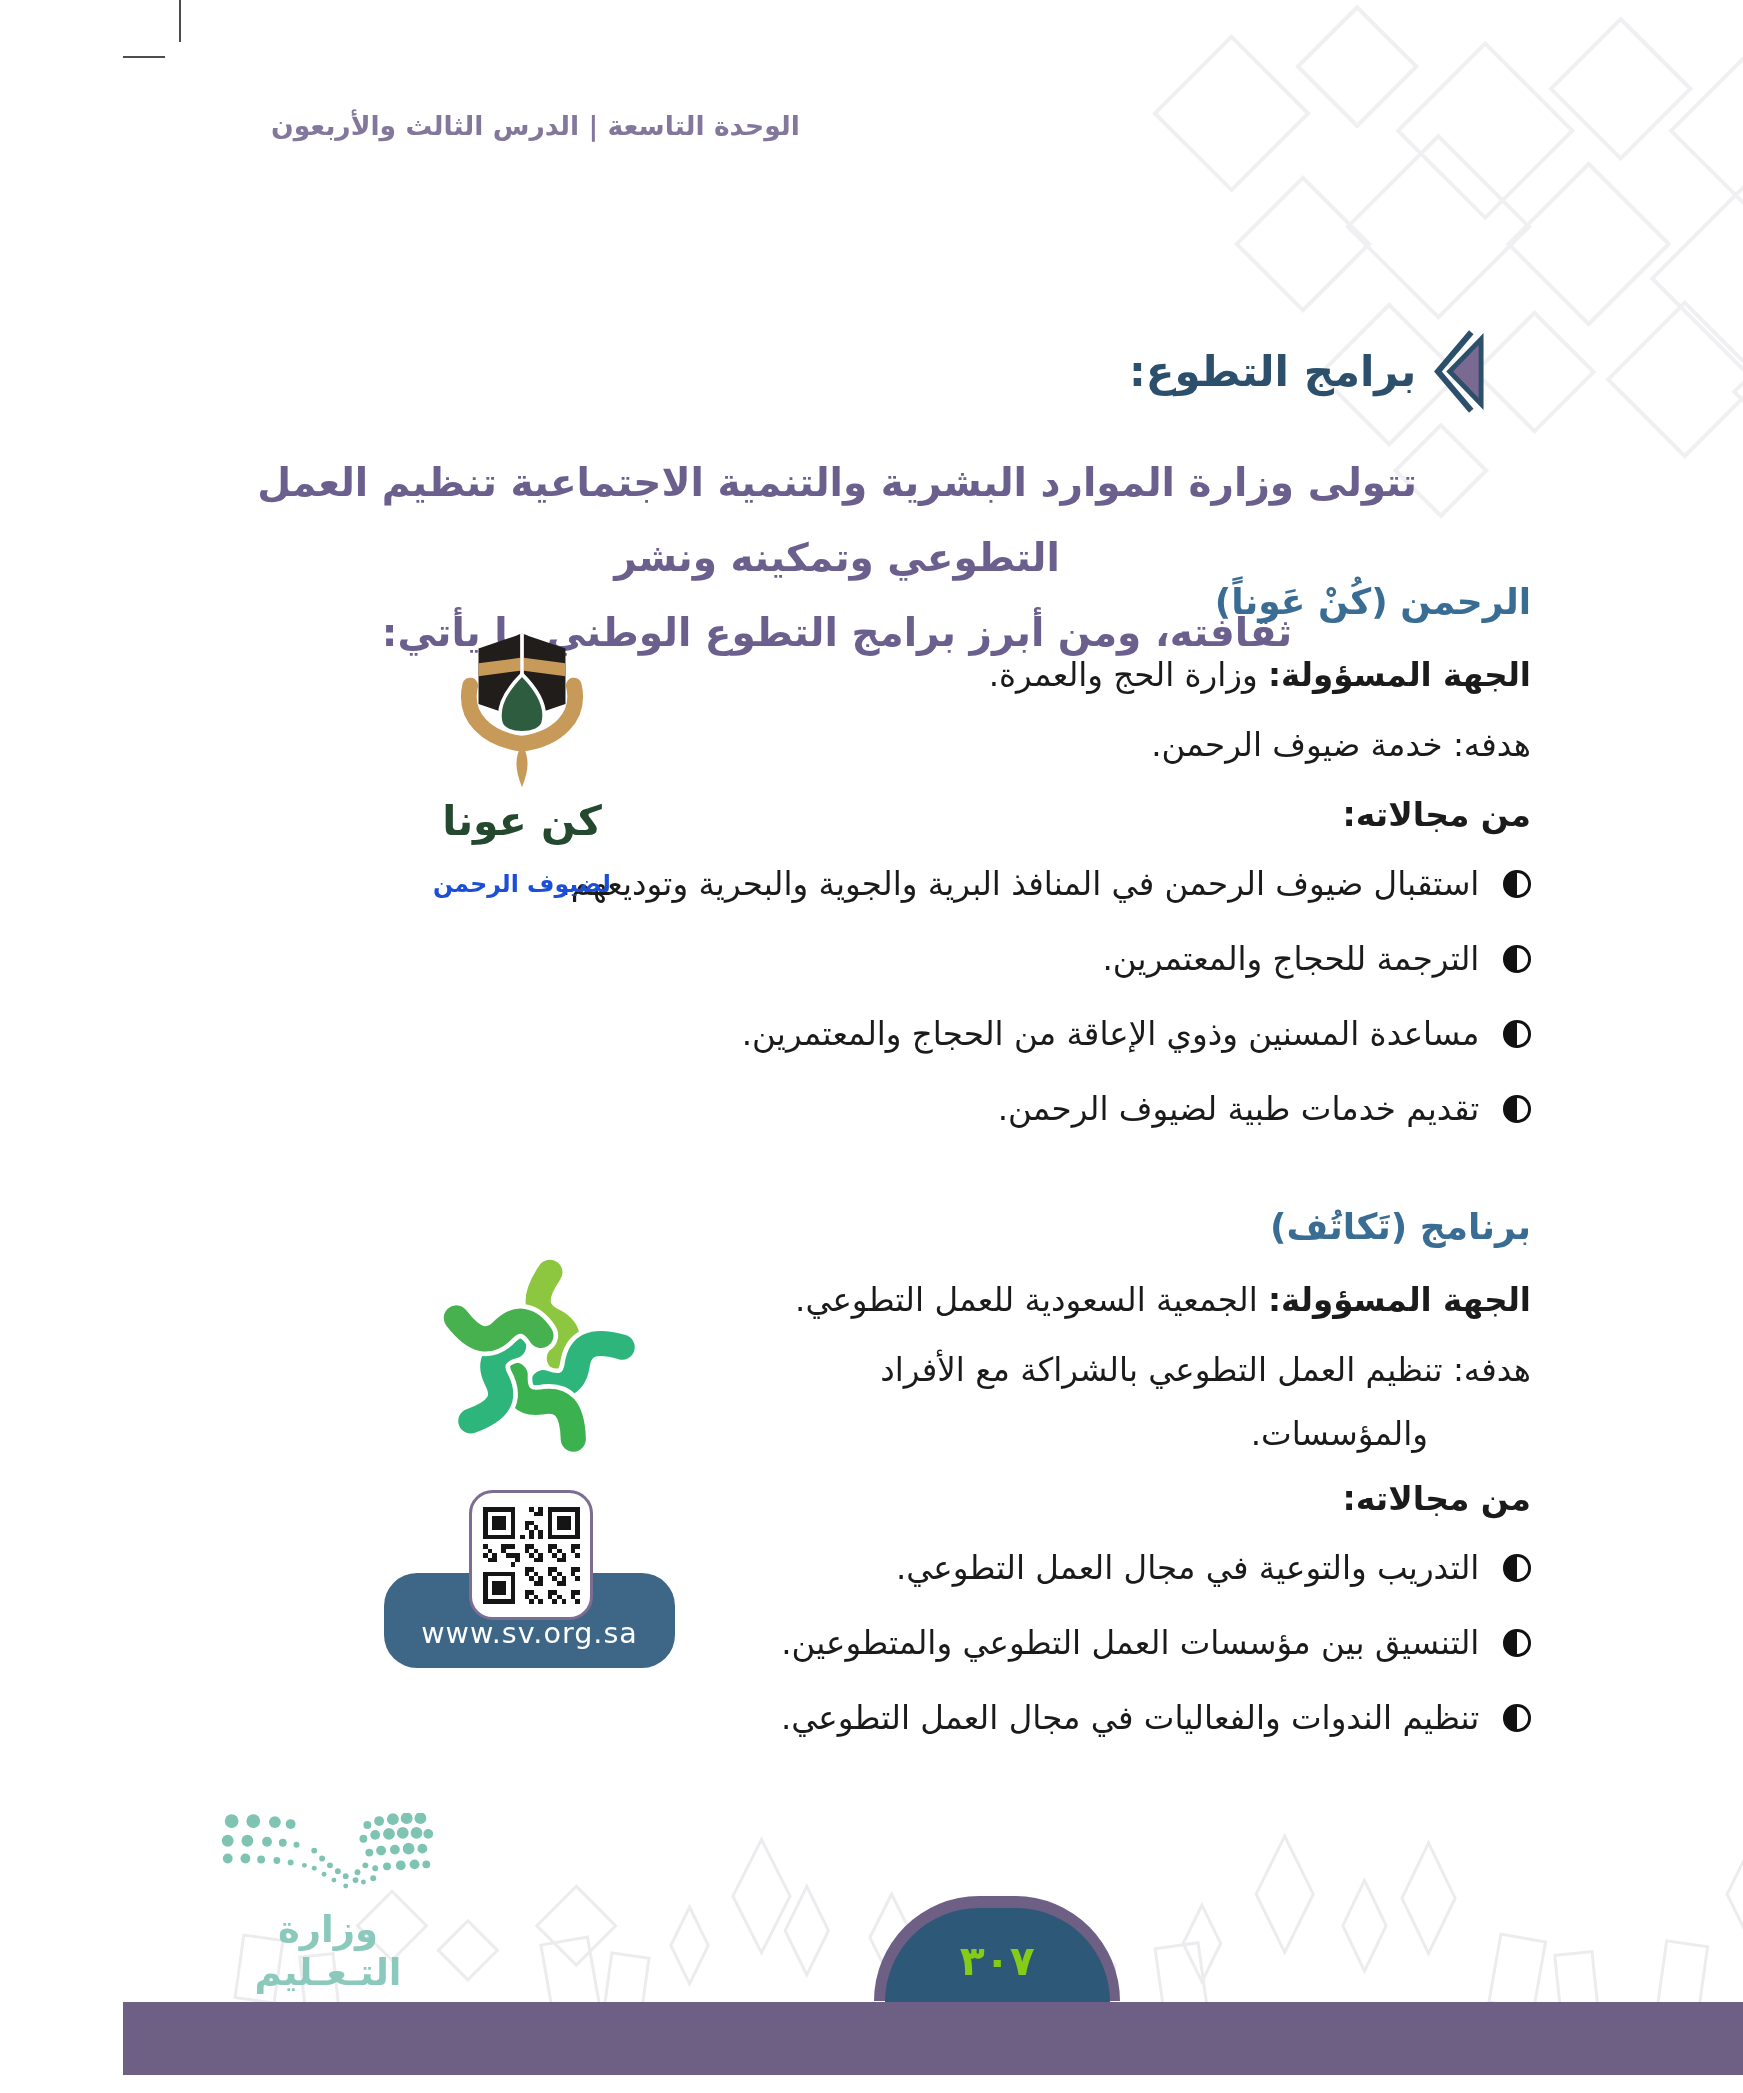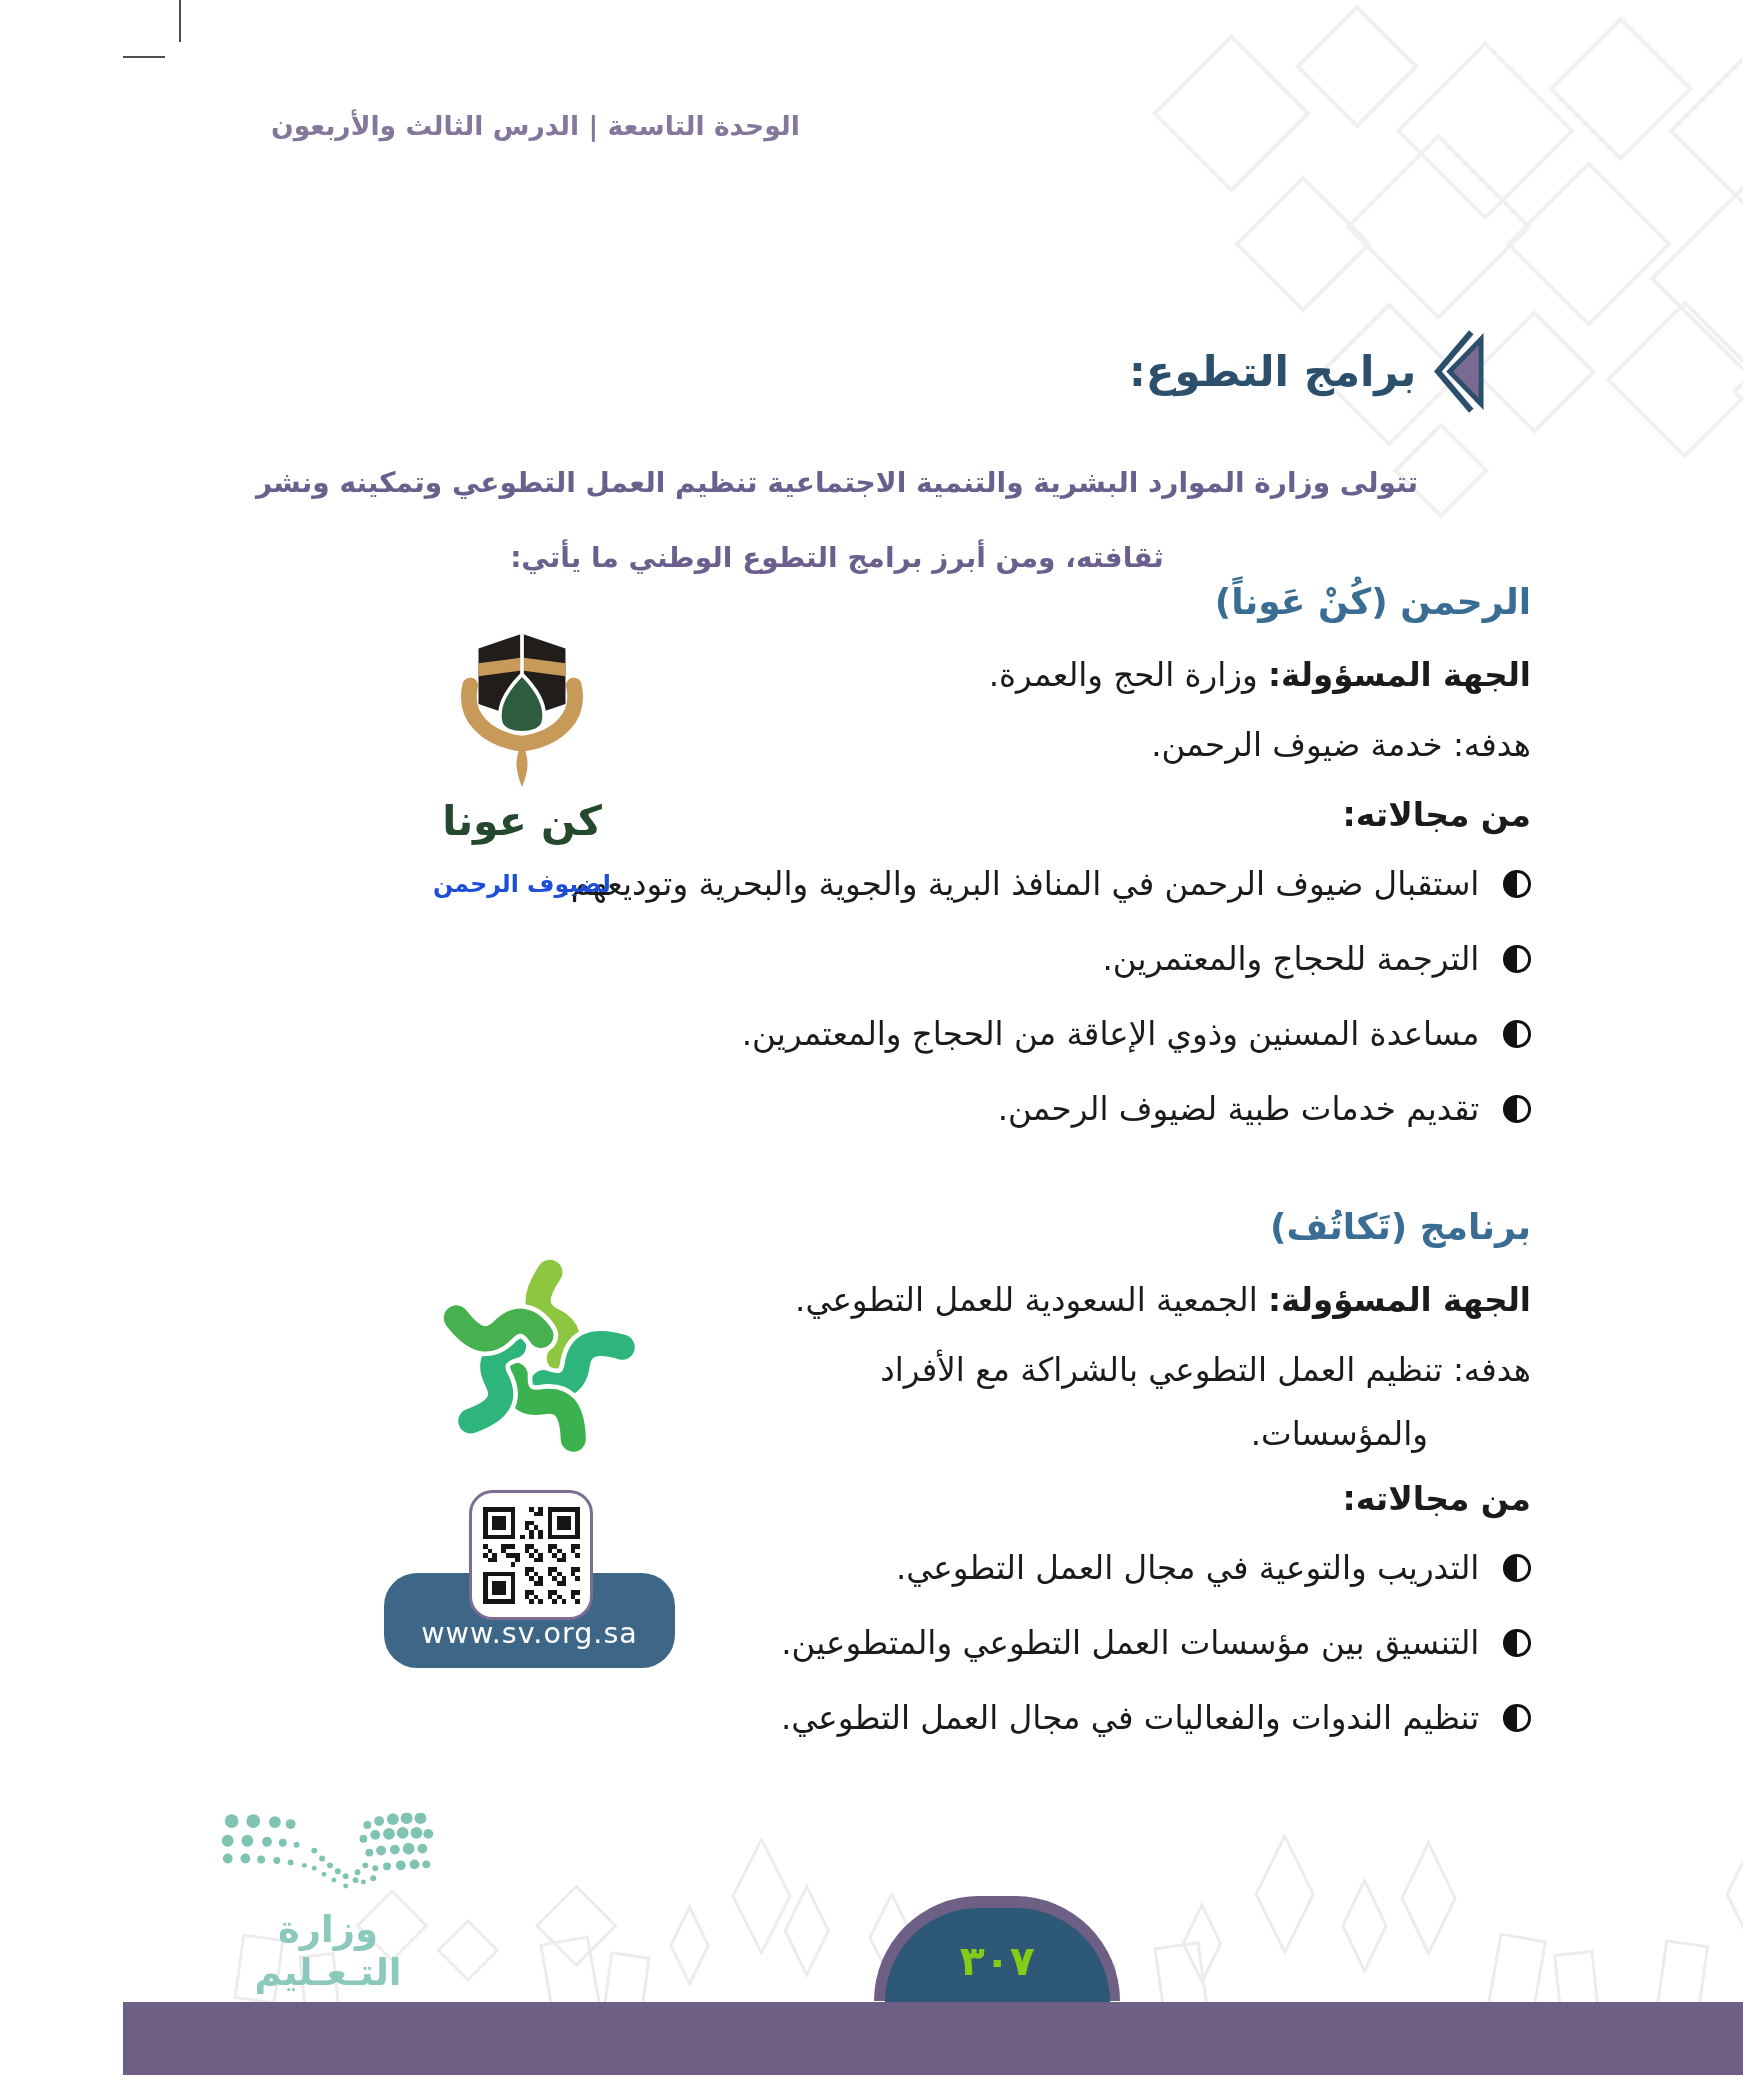--- a/index.html
+++ b/index.html
@@ -18,21 +18,21 @@
   }
   
   .heading-block{
     position:absolute;right:258px;top:329px;z-index:2;
     display:flex;flex-direction:row;align-items:center;gap:15.8px;direction:rtl;
   }
   .heading-block h1{margin:0;font-size:42px;color:#2C4F6B;font-weight:bold;}
   
   .intro{
     position:absolute;right:261px;top:445px;width:1290px;z-index:2;
-    text-align:center;color:#6B5F8E;font-weight:bold;font-size:28px;line-height:75px;
+    text-align:center;color:#6B5F8E;font-weight:bold;font-size:39px;line-height:75px;
   }
   
   .program{
     position:absolute;right:212px;width:1251px;z-index:2;direction:rtl;text-align:right;color:#1b1b1b;
   }
   .prog-title{margin:0 0 17.7px 0;font-size:36px;font-weight:bold;color:#3A6D94;}
   .prog-line{font-size:32.5px;line-height:70px;}
   .prog-line .lbl{font-weight:bold;}
   .goal-cont{font-size:32.5px;line-height:59px;padding-right:103px;}
   .fields-label{font-size:33px;font-weight:bold;margin-top:11.8px;line-height:47px;}

